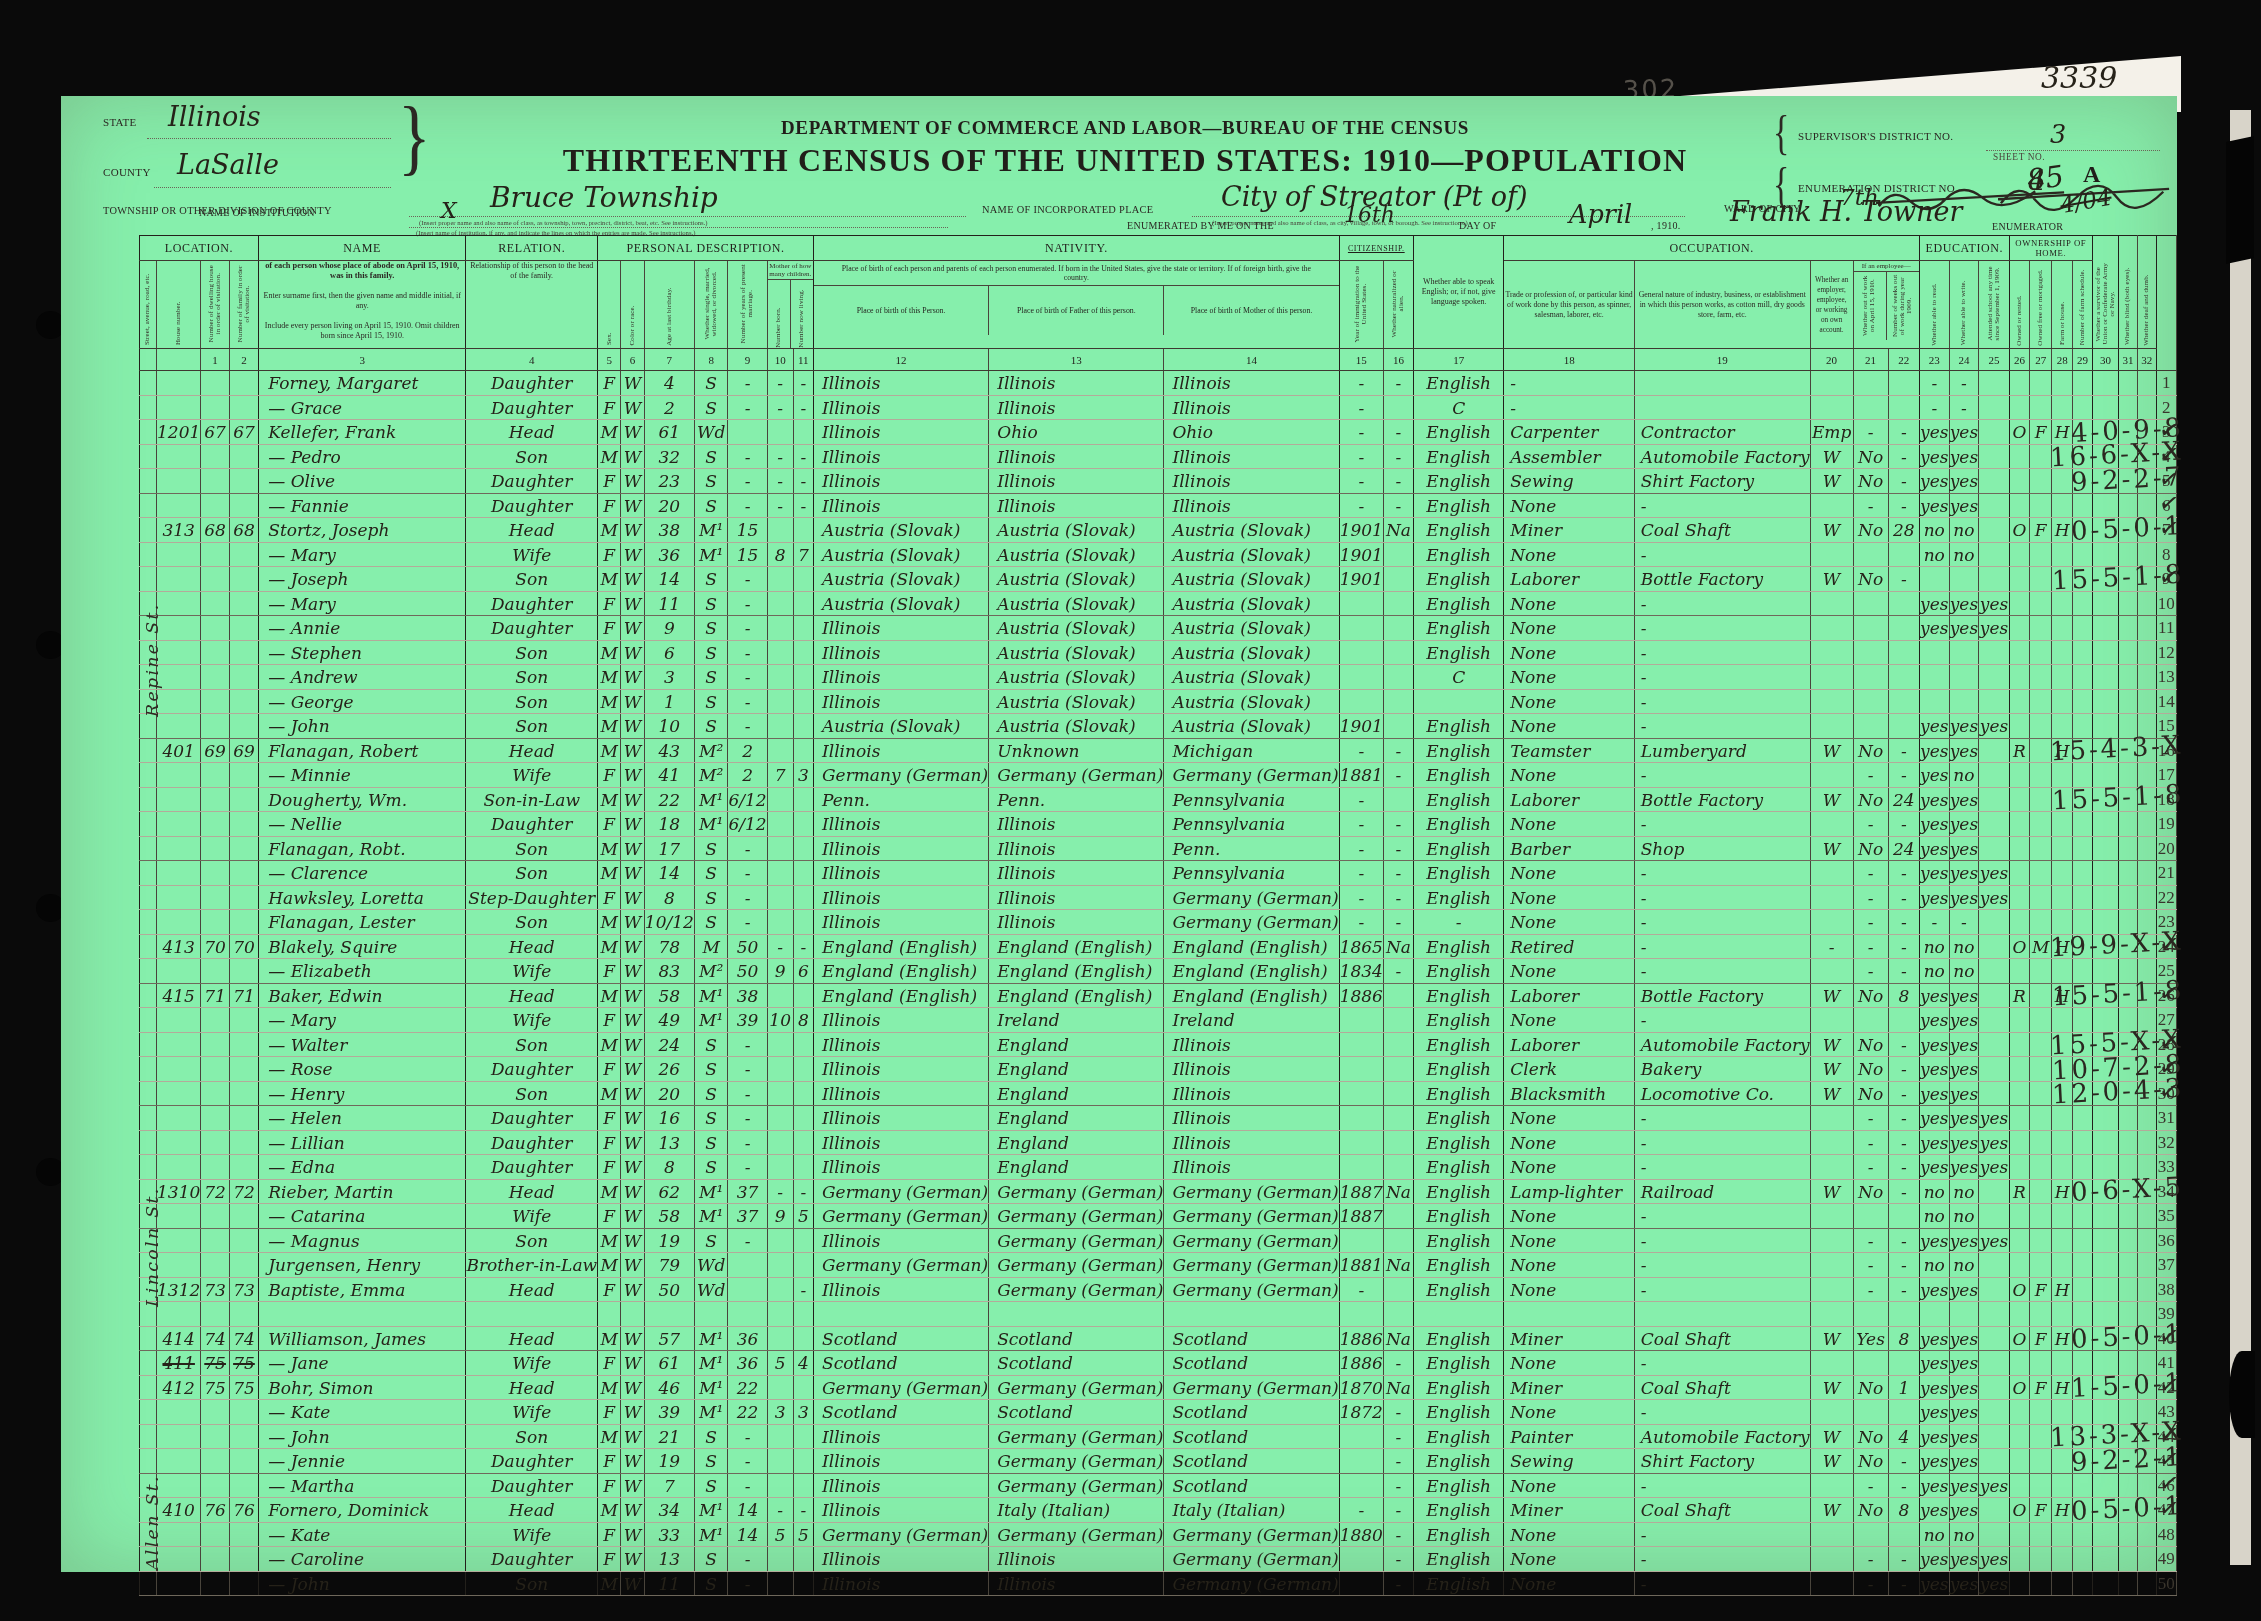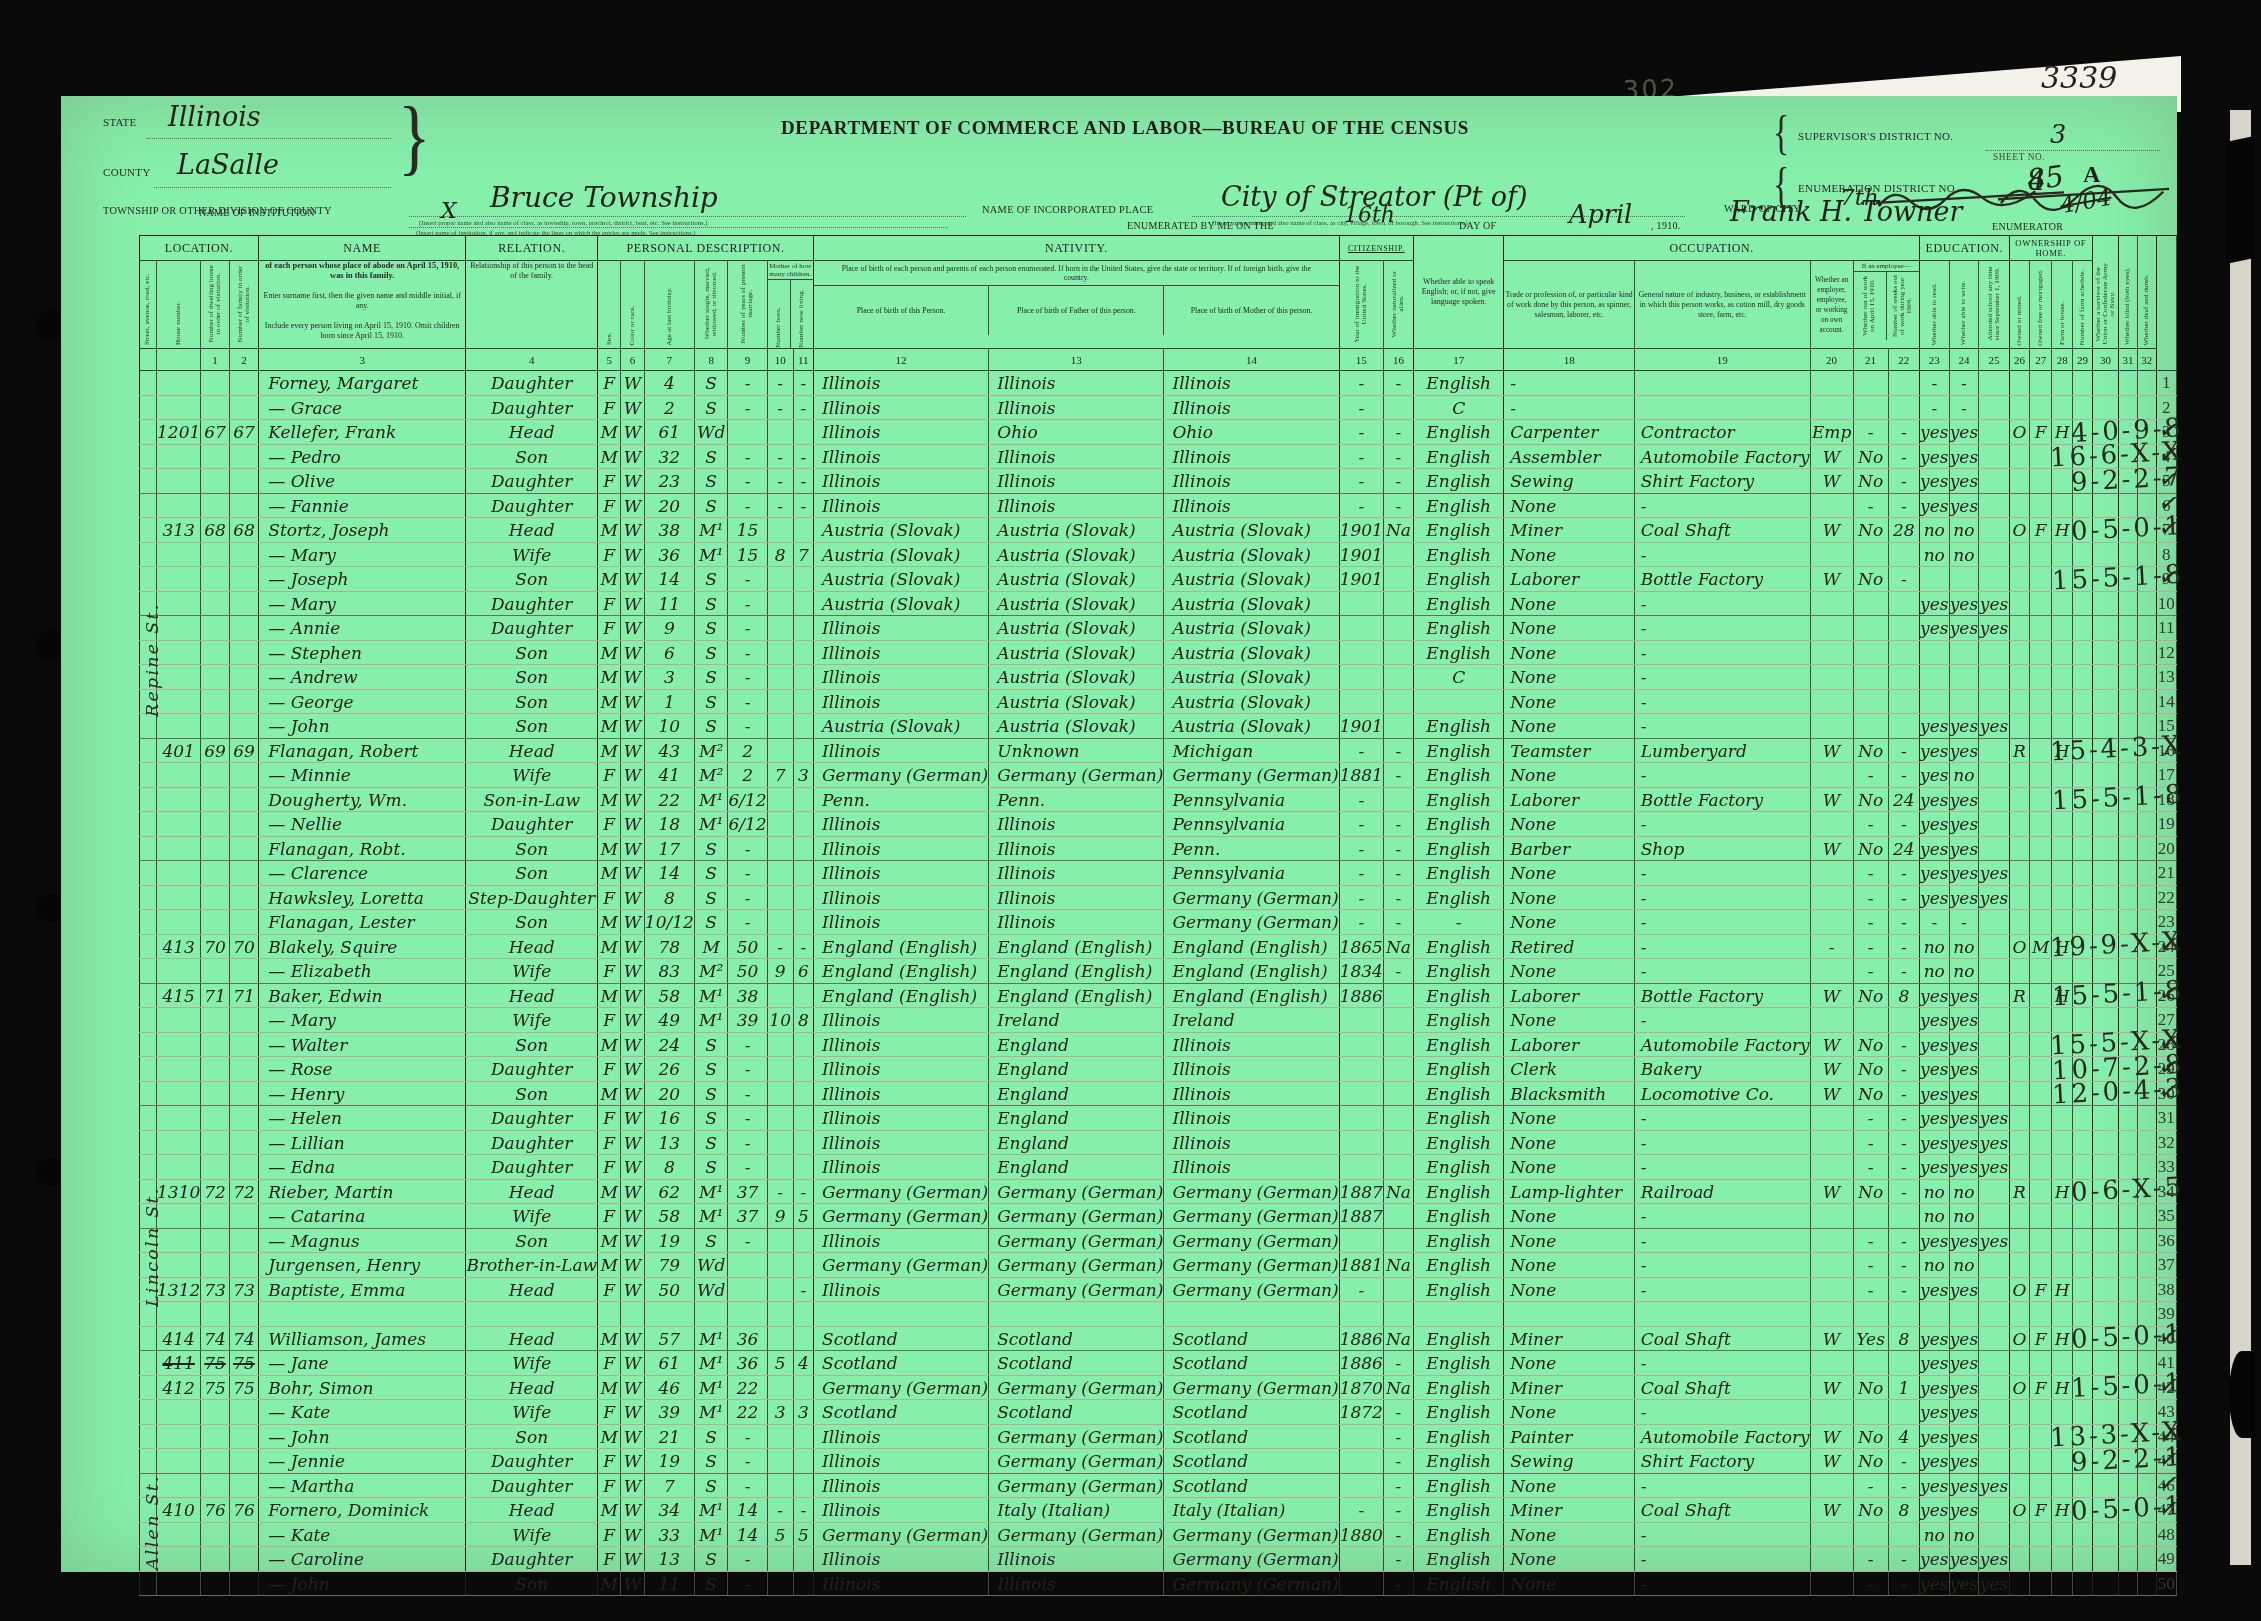--- a/index.html
+++ b/index.html
@@ -88,20 +88,21 @@
     <div class="pr lbl" style="left:42px;top:20px;">STATE</div>
     <div class="dot" style="left:86px;top:41px;width:244px;"></div>
     <div class="hwv" style="left:107px;top:4.6px;font-size:27px;">Illinois</div>
 
     <div class="pr lbl" style="left:42px;top:70px;">COUNTY</div>
     <div class="dot" style="left:93px;top:90px;width:237px;"></div>
     <div class="hwv" style="left:116px;top:53px;font-size:27px;">LaSalle</div>
     <div class="pr brace" style="left:337px;top:5.8px;">}</div>
 
     <div class="pr dept ctr" style="left:1064px;top:21px;">DEPARTMENT OF COMMERCE AND LABOR—BUREAU OF THE CENSUS</div>
+    <div class="pr title ctr" style="left:1064px;top:46px;">THIRTEENTH CENSUS OF THE UNITED STATES: 1910—POPULATION</div>
 
     <div class="pr brace2" style="left:1712px;top:21px;">{</div>
     <div class="pr lbl" style="left:1737px;top:34px;">SUPERVISOR'S DISTRICT NO.</div>
     <div class="dot" style="left:1925px;top:53px;width:174px;"></div>
     <div class="hwv" style="left:1989px;top:23px;font-size:25.5px;">3</div>
 
     <div class="pr brace2" style="left:1712px;top:73px;">{</div>
     <div class="pr lbl" style="left:1737px;top:86px;">ENUMERATION DISTRICT NO.</div>
     <div class="hwv" style="left:1966px;top:65px;font-size:29px;transform:rotate(-8deg);">85</div>
     <svg class="scribble" style="left:1937px;top:81px;" width="174" height="41" viewBox="0 0 300 70">

